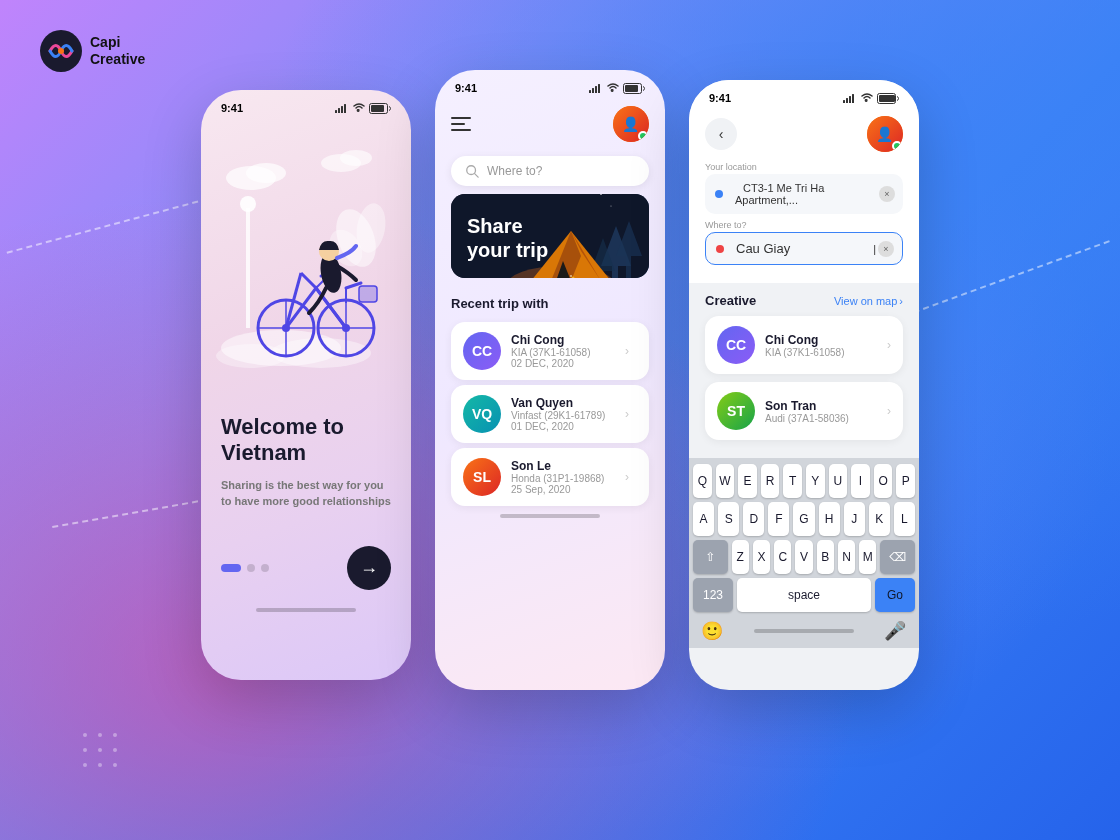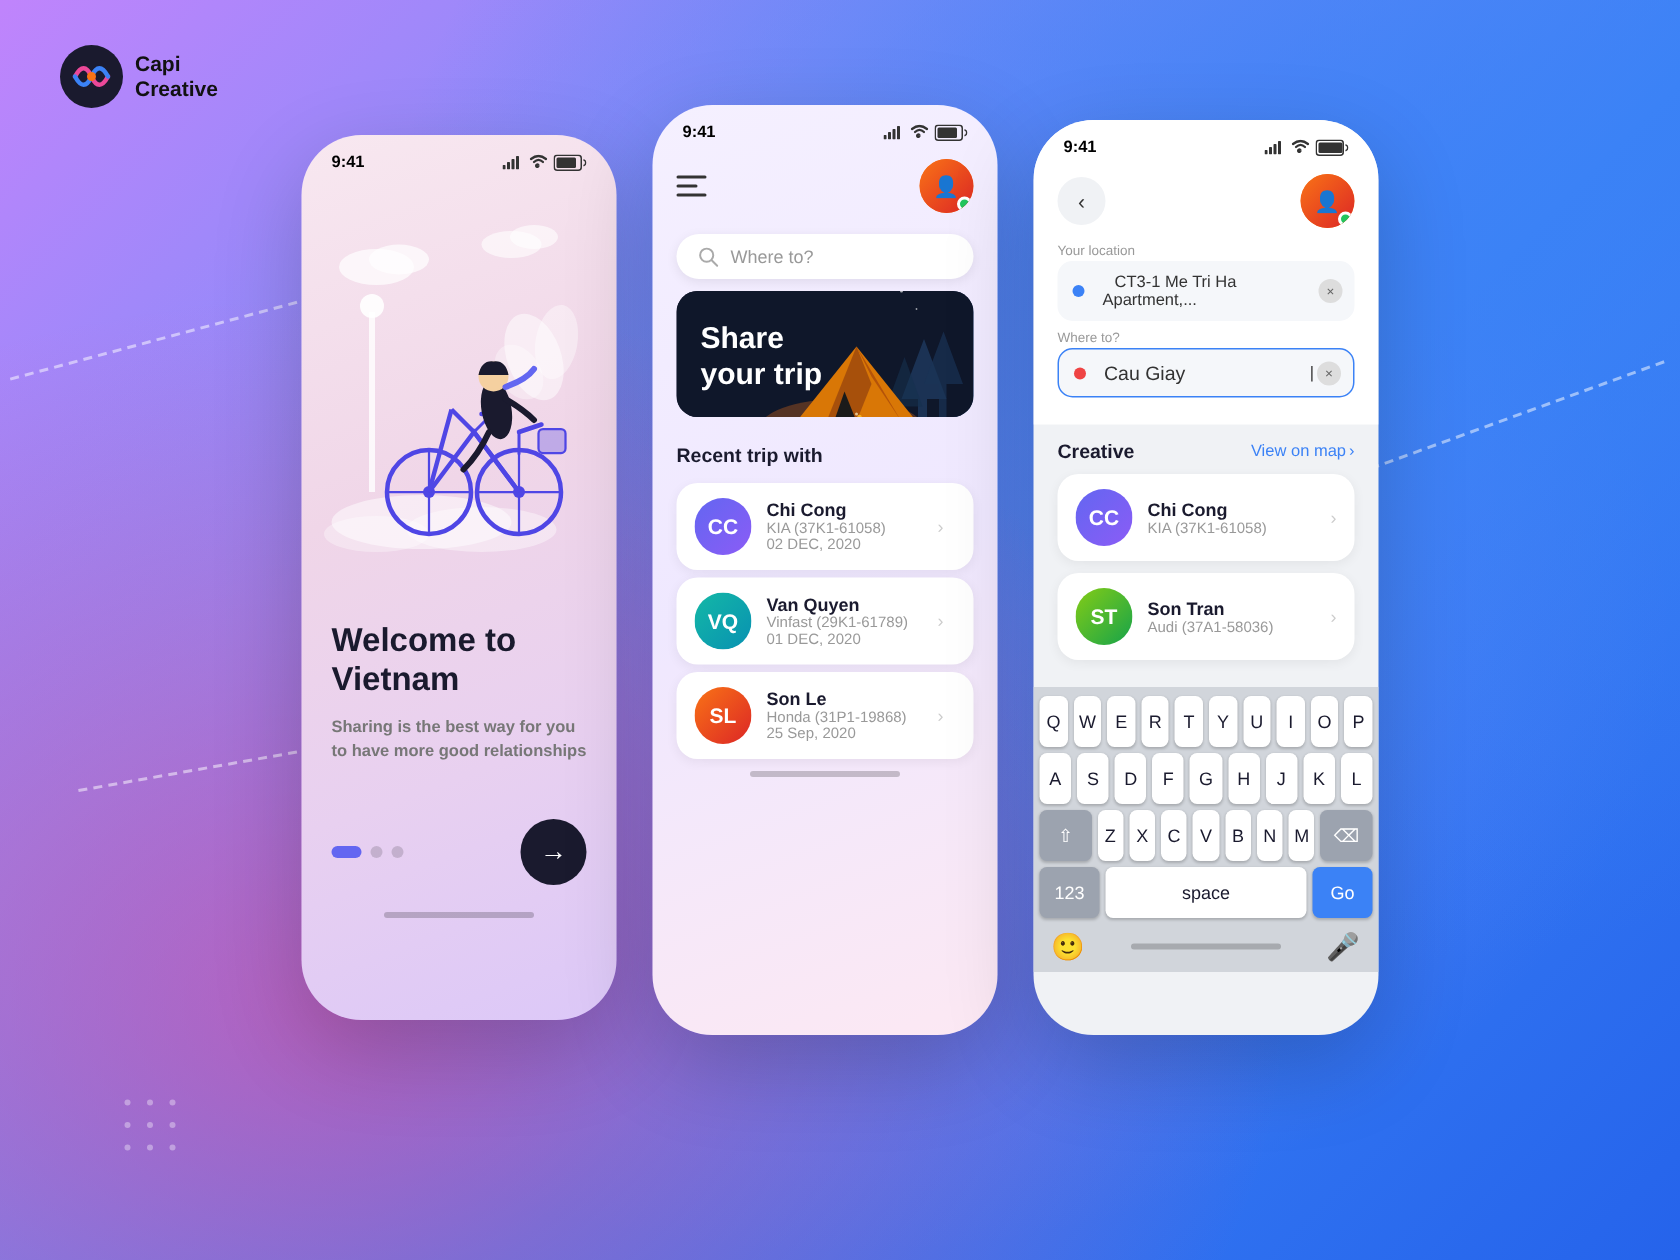--- a/index.html
+++ b/index.html
@@ -468,21 +468,21 @@
       color: #1a1a2e;
       cursor: pointer;
       box-shadow: 0 1px 2px rgba(0,0,0,0.2);
       max-width: 28px;
     }
     .kb-key.dark {
       background: #9ca3af;
       color: white;
     }
     .kb-key.wide { max-width: none; flex: 2; }
-    .kb-key.go { background: #3b82f6; color: #ffffff; max-width: 40px; flex: 1.5; }
+    .kb-key.go { background: #3b82f6; color: #0f172a; max-width: 40px; flex: 1.5; }
     .kb-key.num { max-width: 40px; flex: 1.5; background: #9ca3af; color: white; }
     .kb-key.space { max-width: none; flex: 4; }
     .kb-bottom {
       display: flex;
       justify-content: space-between;
       align-items: center;
       padding: 4px 8px 2px;
     }
     .kb-bottom-icon {
       font-size: 18px;

